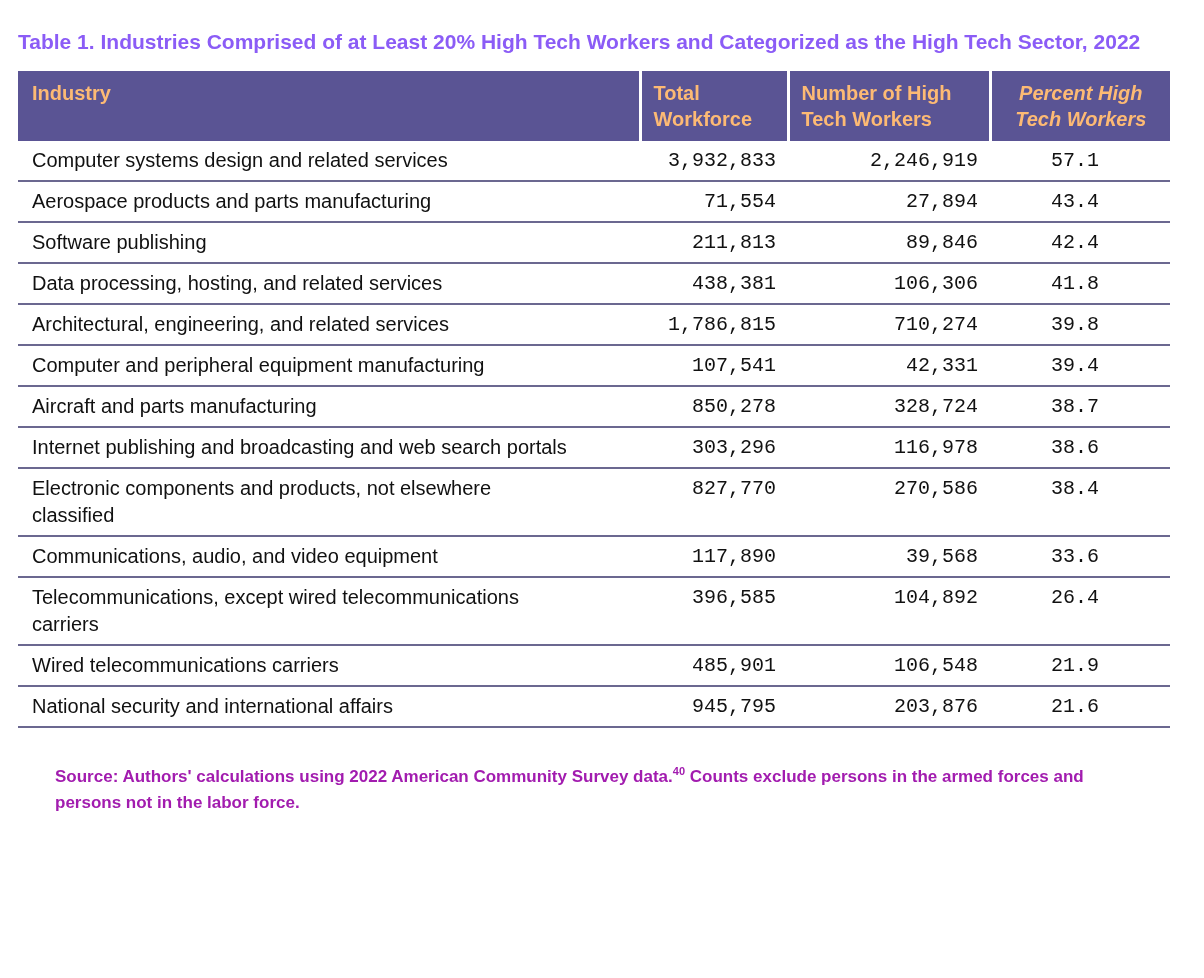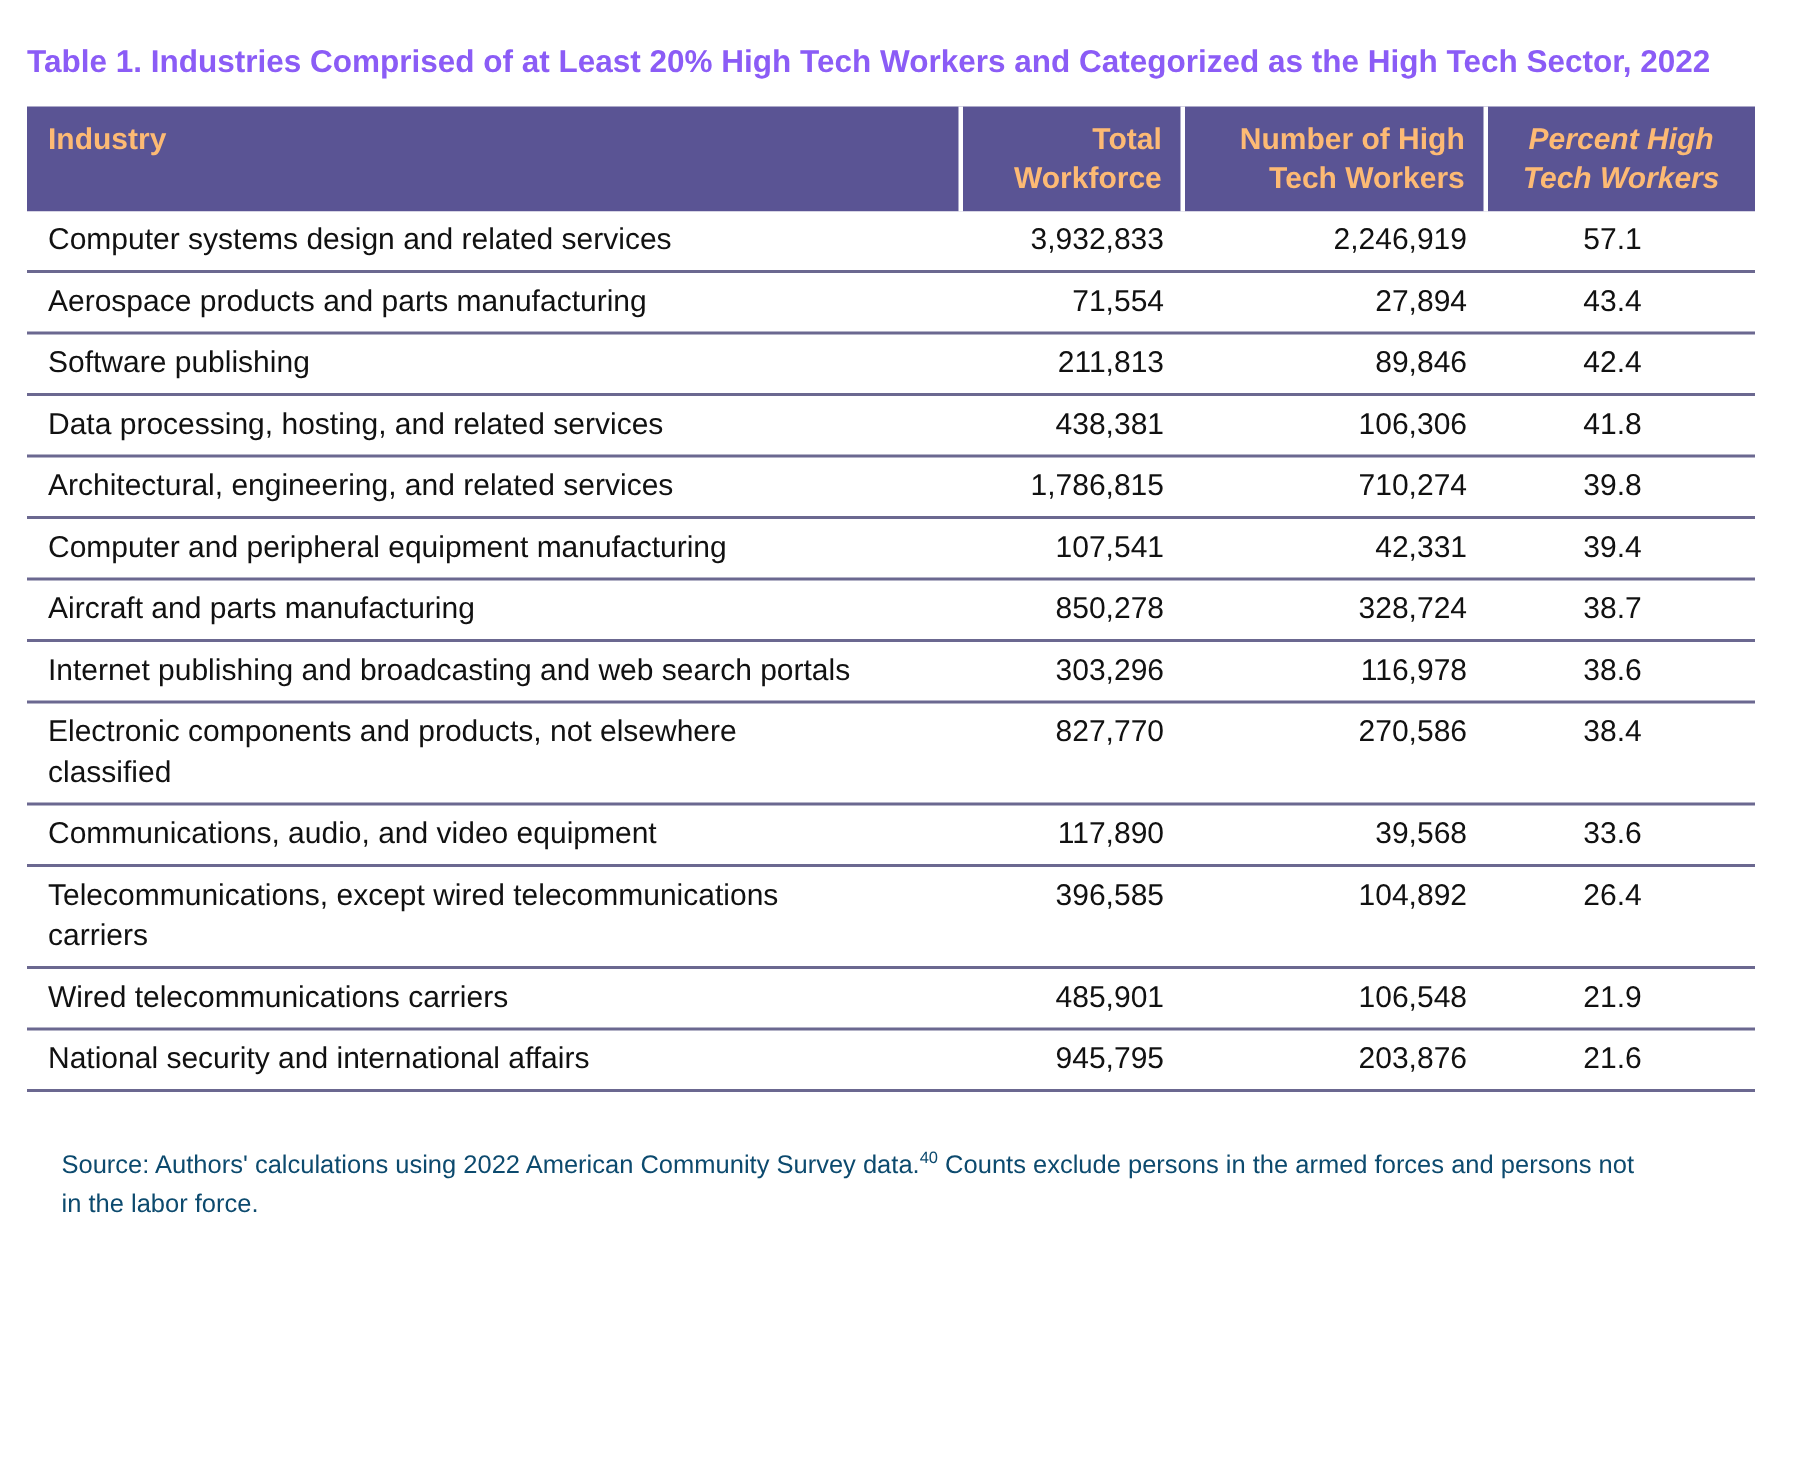--- a/index.html
+++ b/index.html
@@ -43,46 +43,47 @@
     font-weight:bold;
     line-height:26px;
     padding:9px 12px;
     vertical-align:middle;
   }
   thead th.h-industry{
     text-align:left;
     padding-left:14px;
     vertical-align:top;
   }
-  thead th.h-num{text-align:right;}
+  thead th.h-num{text-align:left;}
   thead th.h-pct{text-align:center;padding-left:8px;padding-right:8px;font-style:italic;}
   thead th + th{border-left:3px solid #ffffff;}
 
   tbody td{
     font-size:20px;
     line-height:27px;
     padding:6px 12px;
     border-bottom:2px solid var(--divider);
     vertical-align:top;
     background:#ffffff;
   }
   tbody td.cell-industry{
     text-align:left;
     padding-left:14px;
     padding-right:70px;
   }
-  tbody td.cell-num{text-align:right;}
+  tbody td.cell-num{text-align:right;font-family:Liberation Mono, monospace;}
   tbody td.cell-pct{padding-right:22px;text-align:center;}
 
   .source{
-    margin:36px 0 0 23px;
+    margin:36px 0 0 37px;
     max-width:1060px;
     font-size:17px;
     line-height:26px;
-    color:#0c4a6e;
+    color:#a21caf;
+    font-weight:bold;
   }
   .source sup{
     font-size:11px;
     line-height:0;
   }
 </style>
 </head>
 <body>
 
 <div class="page">

